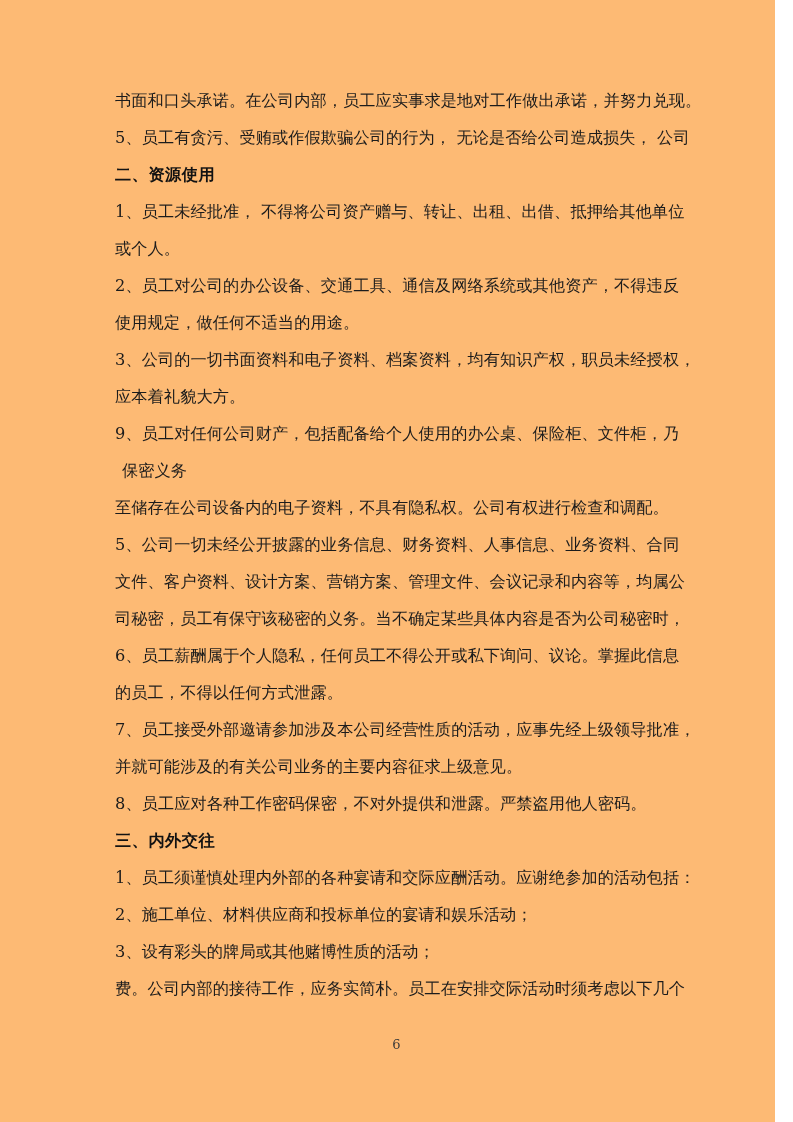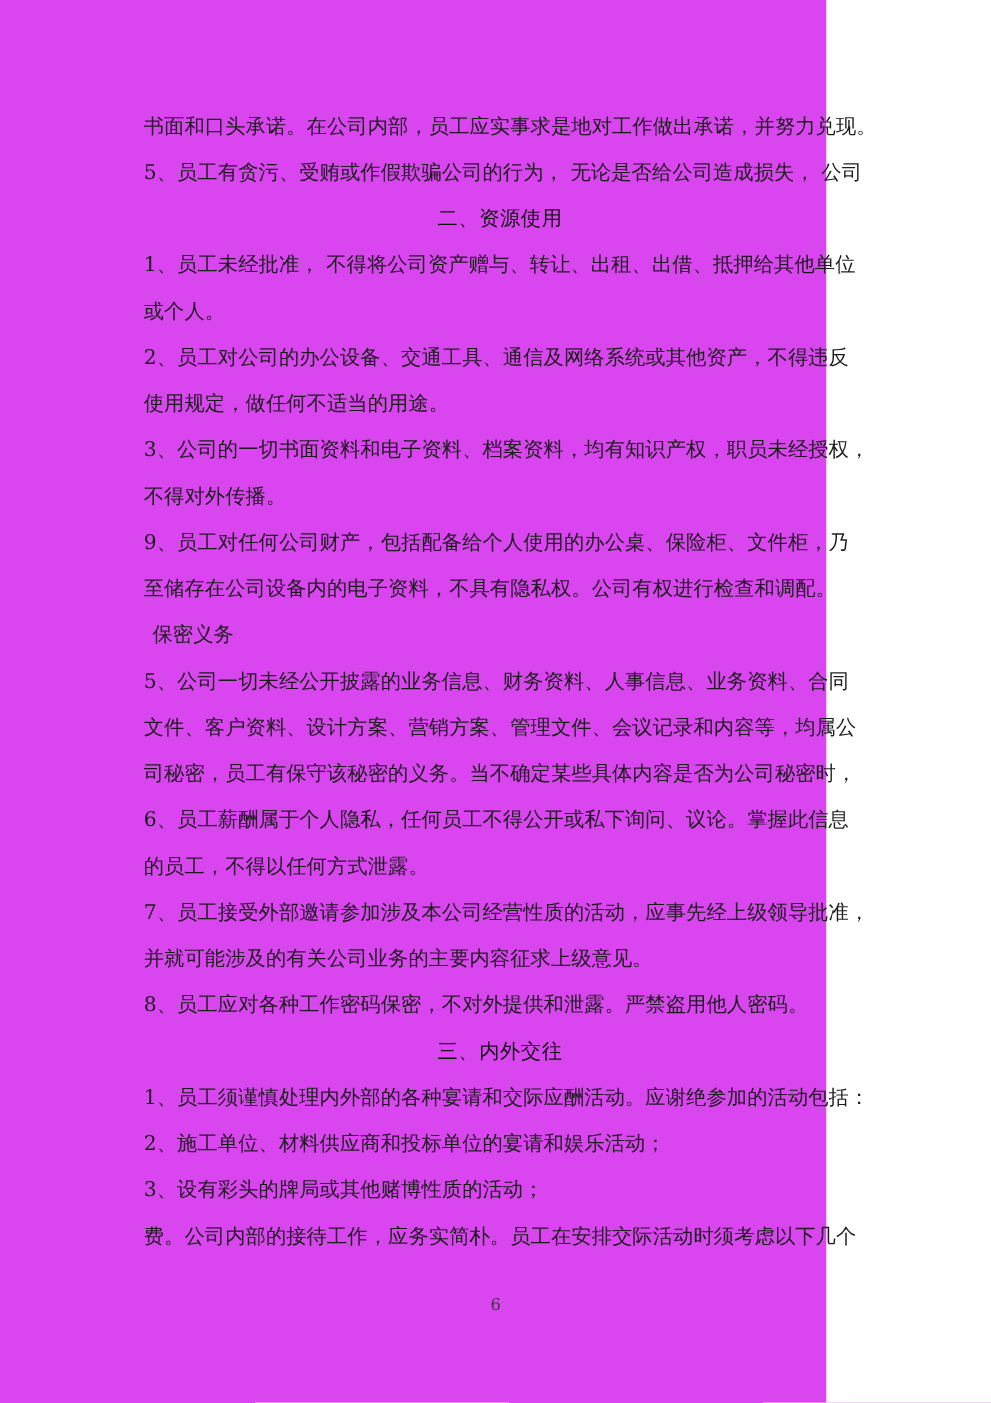--- a/index.html
+++ b/index.html
@@ -14,23 +14,23 @@
     position: relative;
     font-family: "DejaVu Serif", "Liberation Serif", serif;
     color: #1a1a1a;
     overflow: hidden;
   }
 
   .page {
     position: absolute;
     left: 0;
     top: 0;
-    width: 661px;
+    width: 775px;
     height: 1122px;
-    background: #d946ef;
+    background: #fdba74;
     box-sizing: border-box;
   }
 
   .content {
     position: absolute;
     left: 115px;
     top: 82px;
     width: 570px;
   }
 
@@ -38,24 +38,23 @@
   .line {
     display: block;
     height: 37px;
     line-height: 37px;
     font-size: 16.2px;
     color: #1c1c1c;
     white-space: pre;
     letter-spacing: 0.1px;
   }
   .line.bold {
-    font-weight: normal;
+    font-weight: bold;
     letter-spacing: 0.5px;
     color: #121212;
-    text-align: center;
   }
   .line.indent {
     padding-left: 7px;
   }
 
   
   .page-number {
     position: absolute;
     left: 0;
     top: 1036px;
@@ -74,24 +73,24 @@
 
   <div class="content" id="body-lines">
       <div class="line">书面和口头承诺。在公司内部，员工应实事求是地对工作做出承诺，并努力兑现。</div>
       <div class="line">5、员工有贪污、受贿或作假欺骗公司的行为， 无论是否给公司造成损失， 公司</div>
       <div class="line bold">二、资源使用</div>
       <div class="line">1、员工未经批准， 不得将公司资产赠与、转让、出租、出借、抵押给其他单位</div>
       <div class="line">或个人。</div>
       <div class="line">2、员工对公司的办公设备、交通工具、通信及网络系统或其他资产，不得违反</div>
       <div class="line">使用规定，做任何不适当的用途。</div>
       <div class="line">3、公司的一切书面资料和电子资料、档案资料，均有知识产权，职员未经授权，</div>
-      <div class="line">不得对外传播。</div>
+      <div class="line">应本着礼貌大方。</div>
       <div class="line">9、员工对任何公司财产，包括配备给个人使用的办公桌、保险柜、文件柜，乃</div>
+      <div class="line indent">保密义务</div>
       <div class="line">至储存在公司设备内的电子资料，不具有隐私权。公司有权进行检查和调配。</div>
-      <div class="line indent">保密义务</div>
       <div class="line">5、公司一切未经公开披露的业务信息、财务资料、人事信息、业务资料、合同</div>
       <div class="line">文件、客户资料、设计方案、营销方案、管理文件、会议记录和内容等，均属公</div>
       <div class="line">司秘密，员工有保守该秘密的义务。当不确定某些具体内容是否为公司秘密时，</div>
       <div class="line">6、员工薪酬属于个人隐私，任何员工不得公开或私下询问、议论。掌握此信息</div>
       <div class="line">的员工，不得以任何方式泄露。</div>
       <div class="line">7、员工接受外部邀请参加涉及本公司经营性质的活动，应事先经上级领导批准，</div>
       <div class="line">并就可能涉及的有关公司业务的主要内容征求上级意见。</div>
       <div class="line">8、员工应对各种工作密码保密，不对外提供和泄露。严禁盗用他人密码。</div>
       <div class="line bold">三、内外交往</div>
       <div class="line">1、员工须谨慎处理内外部的各种宴请和交际应酬活动。应谢绝参加的活动包括：</div>

